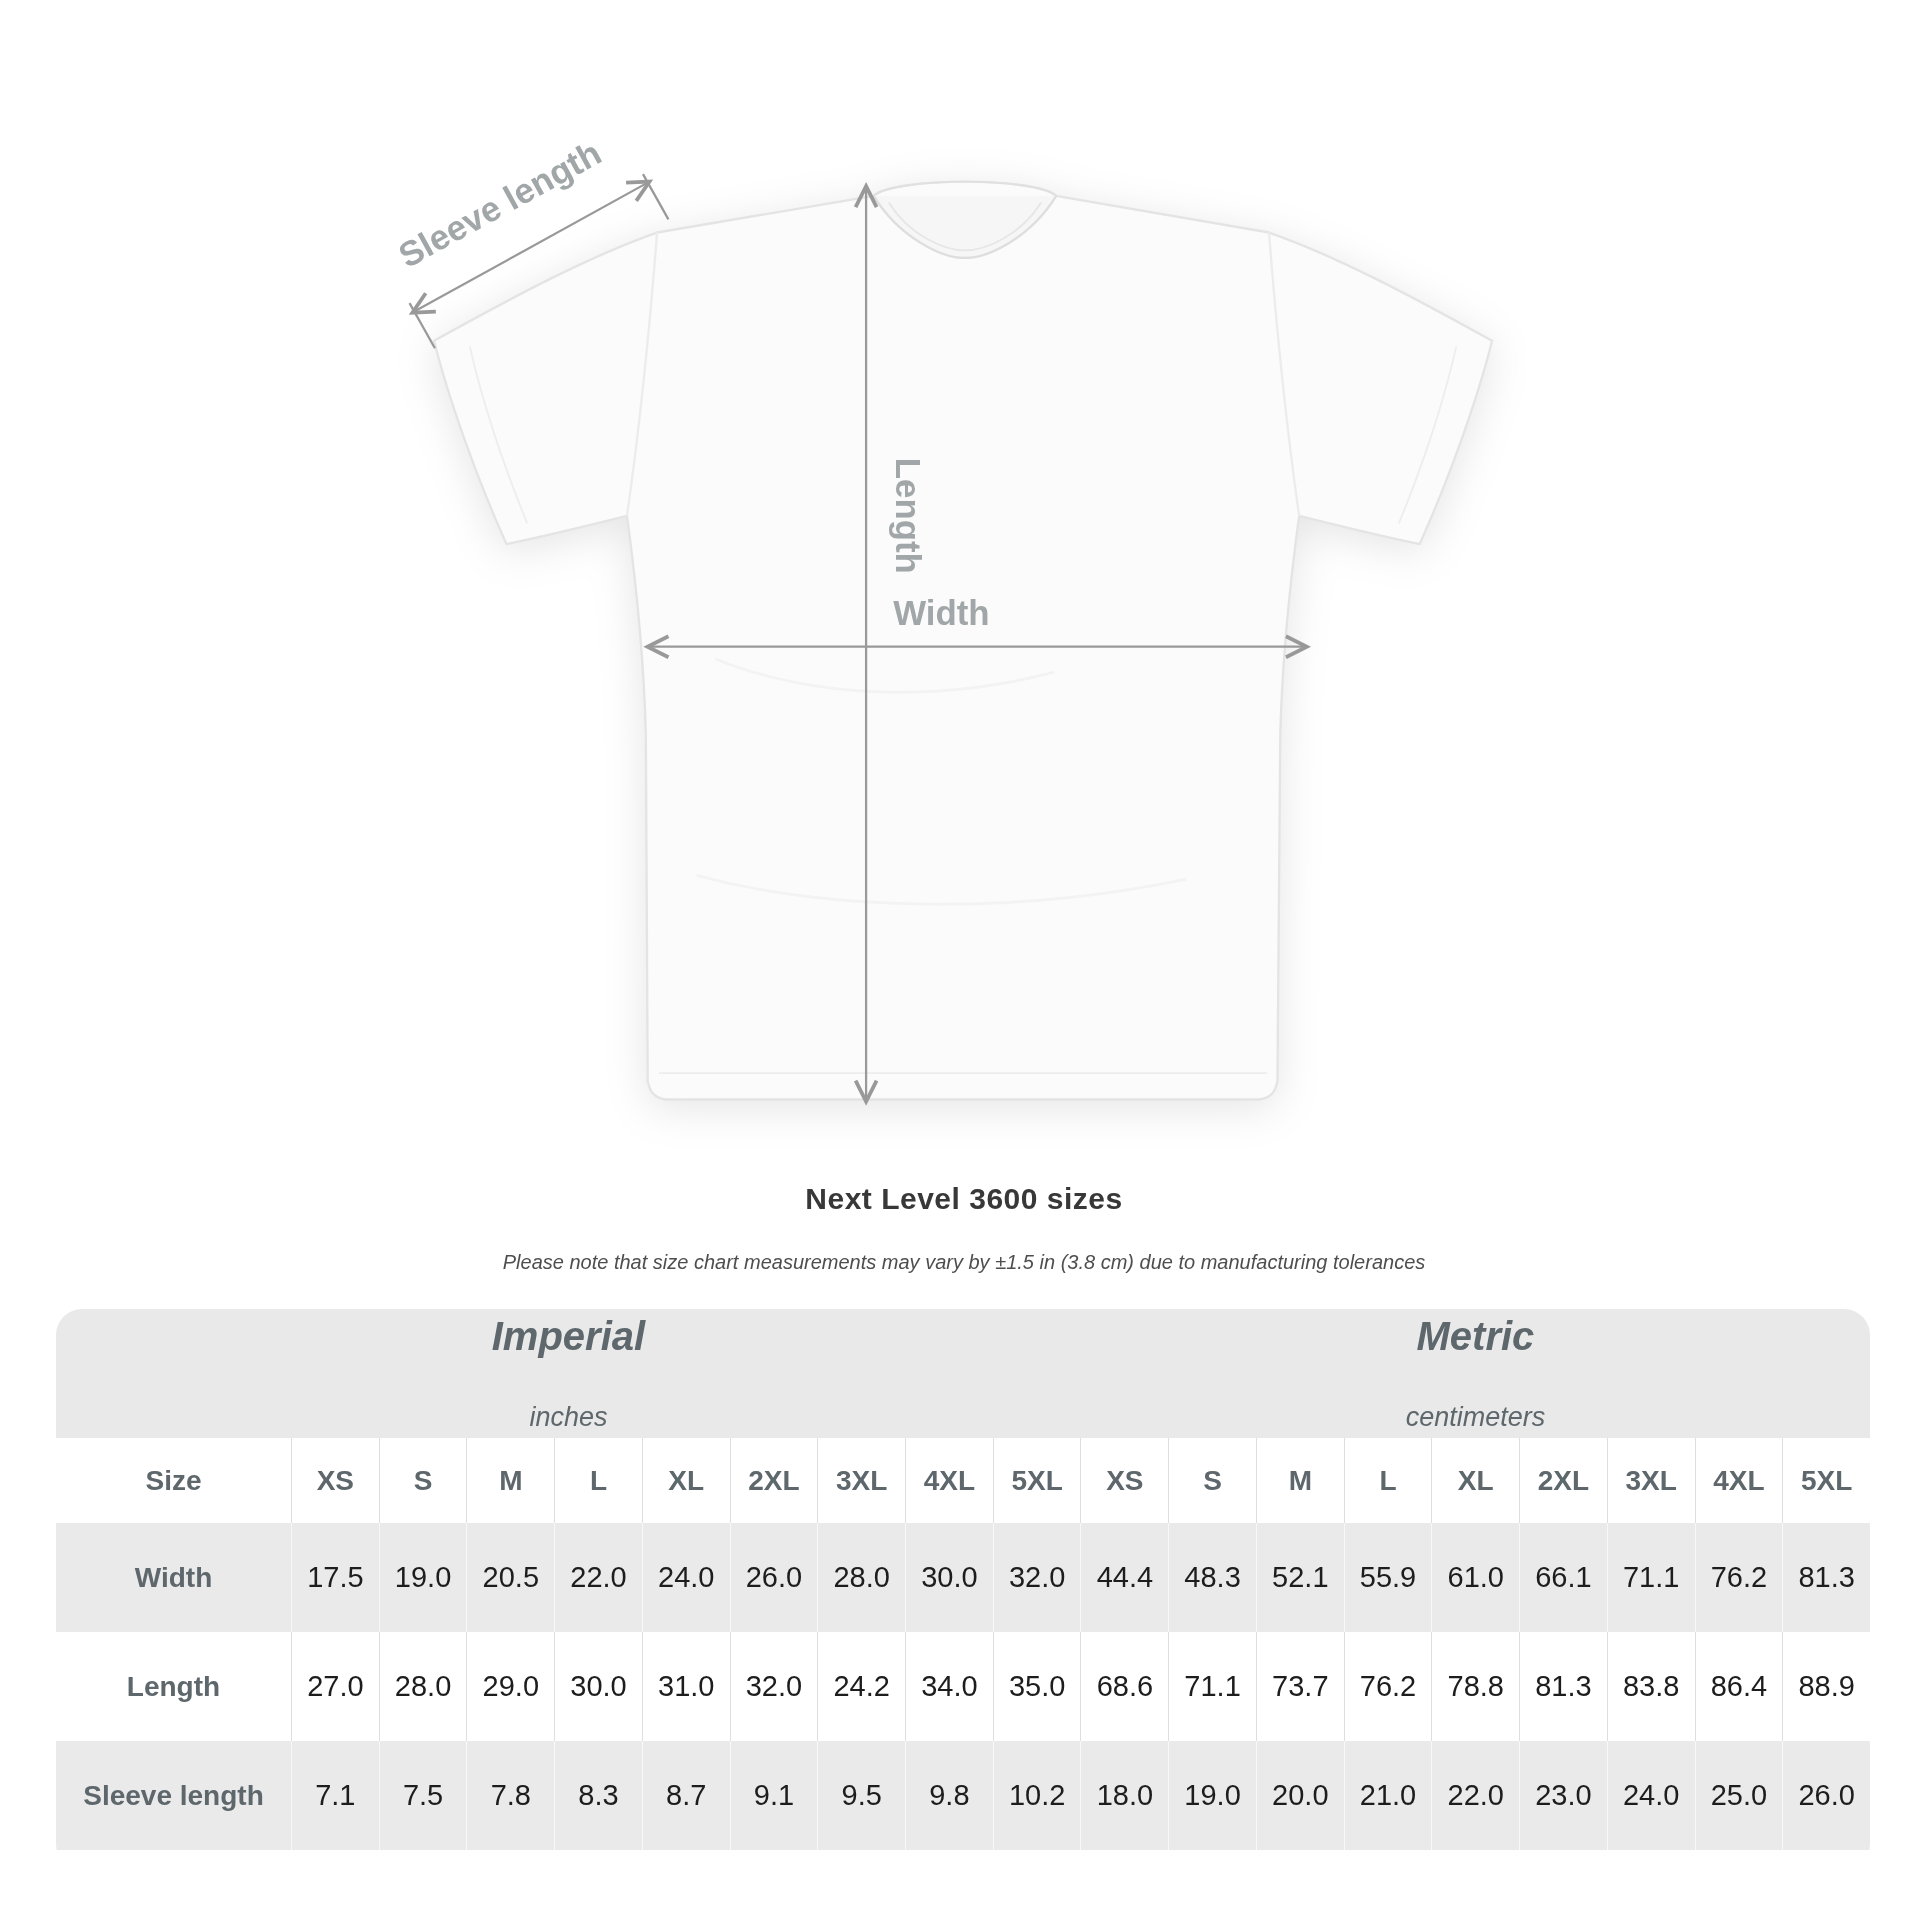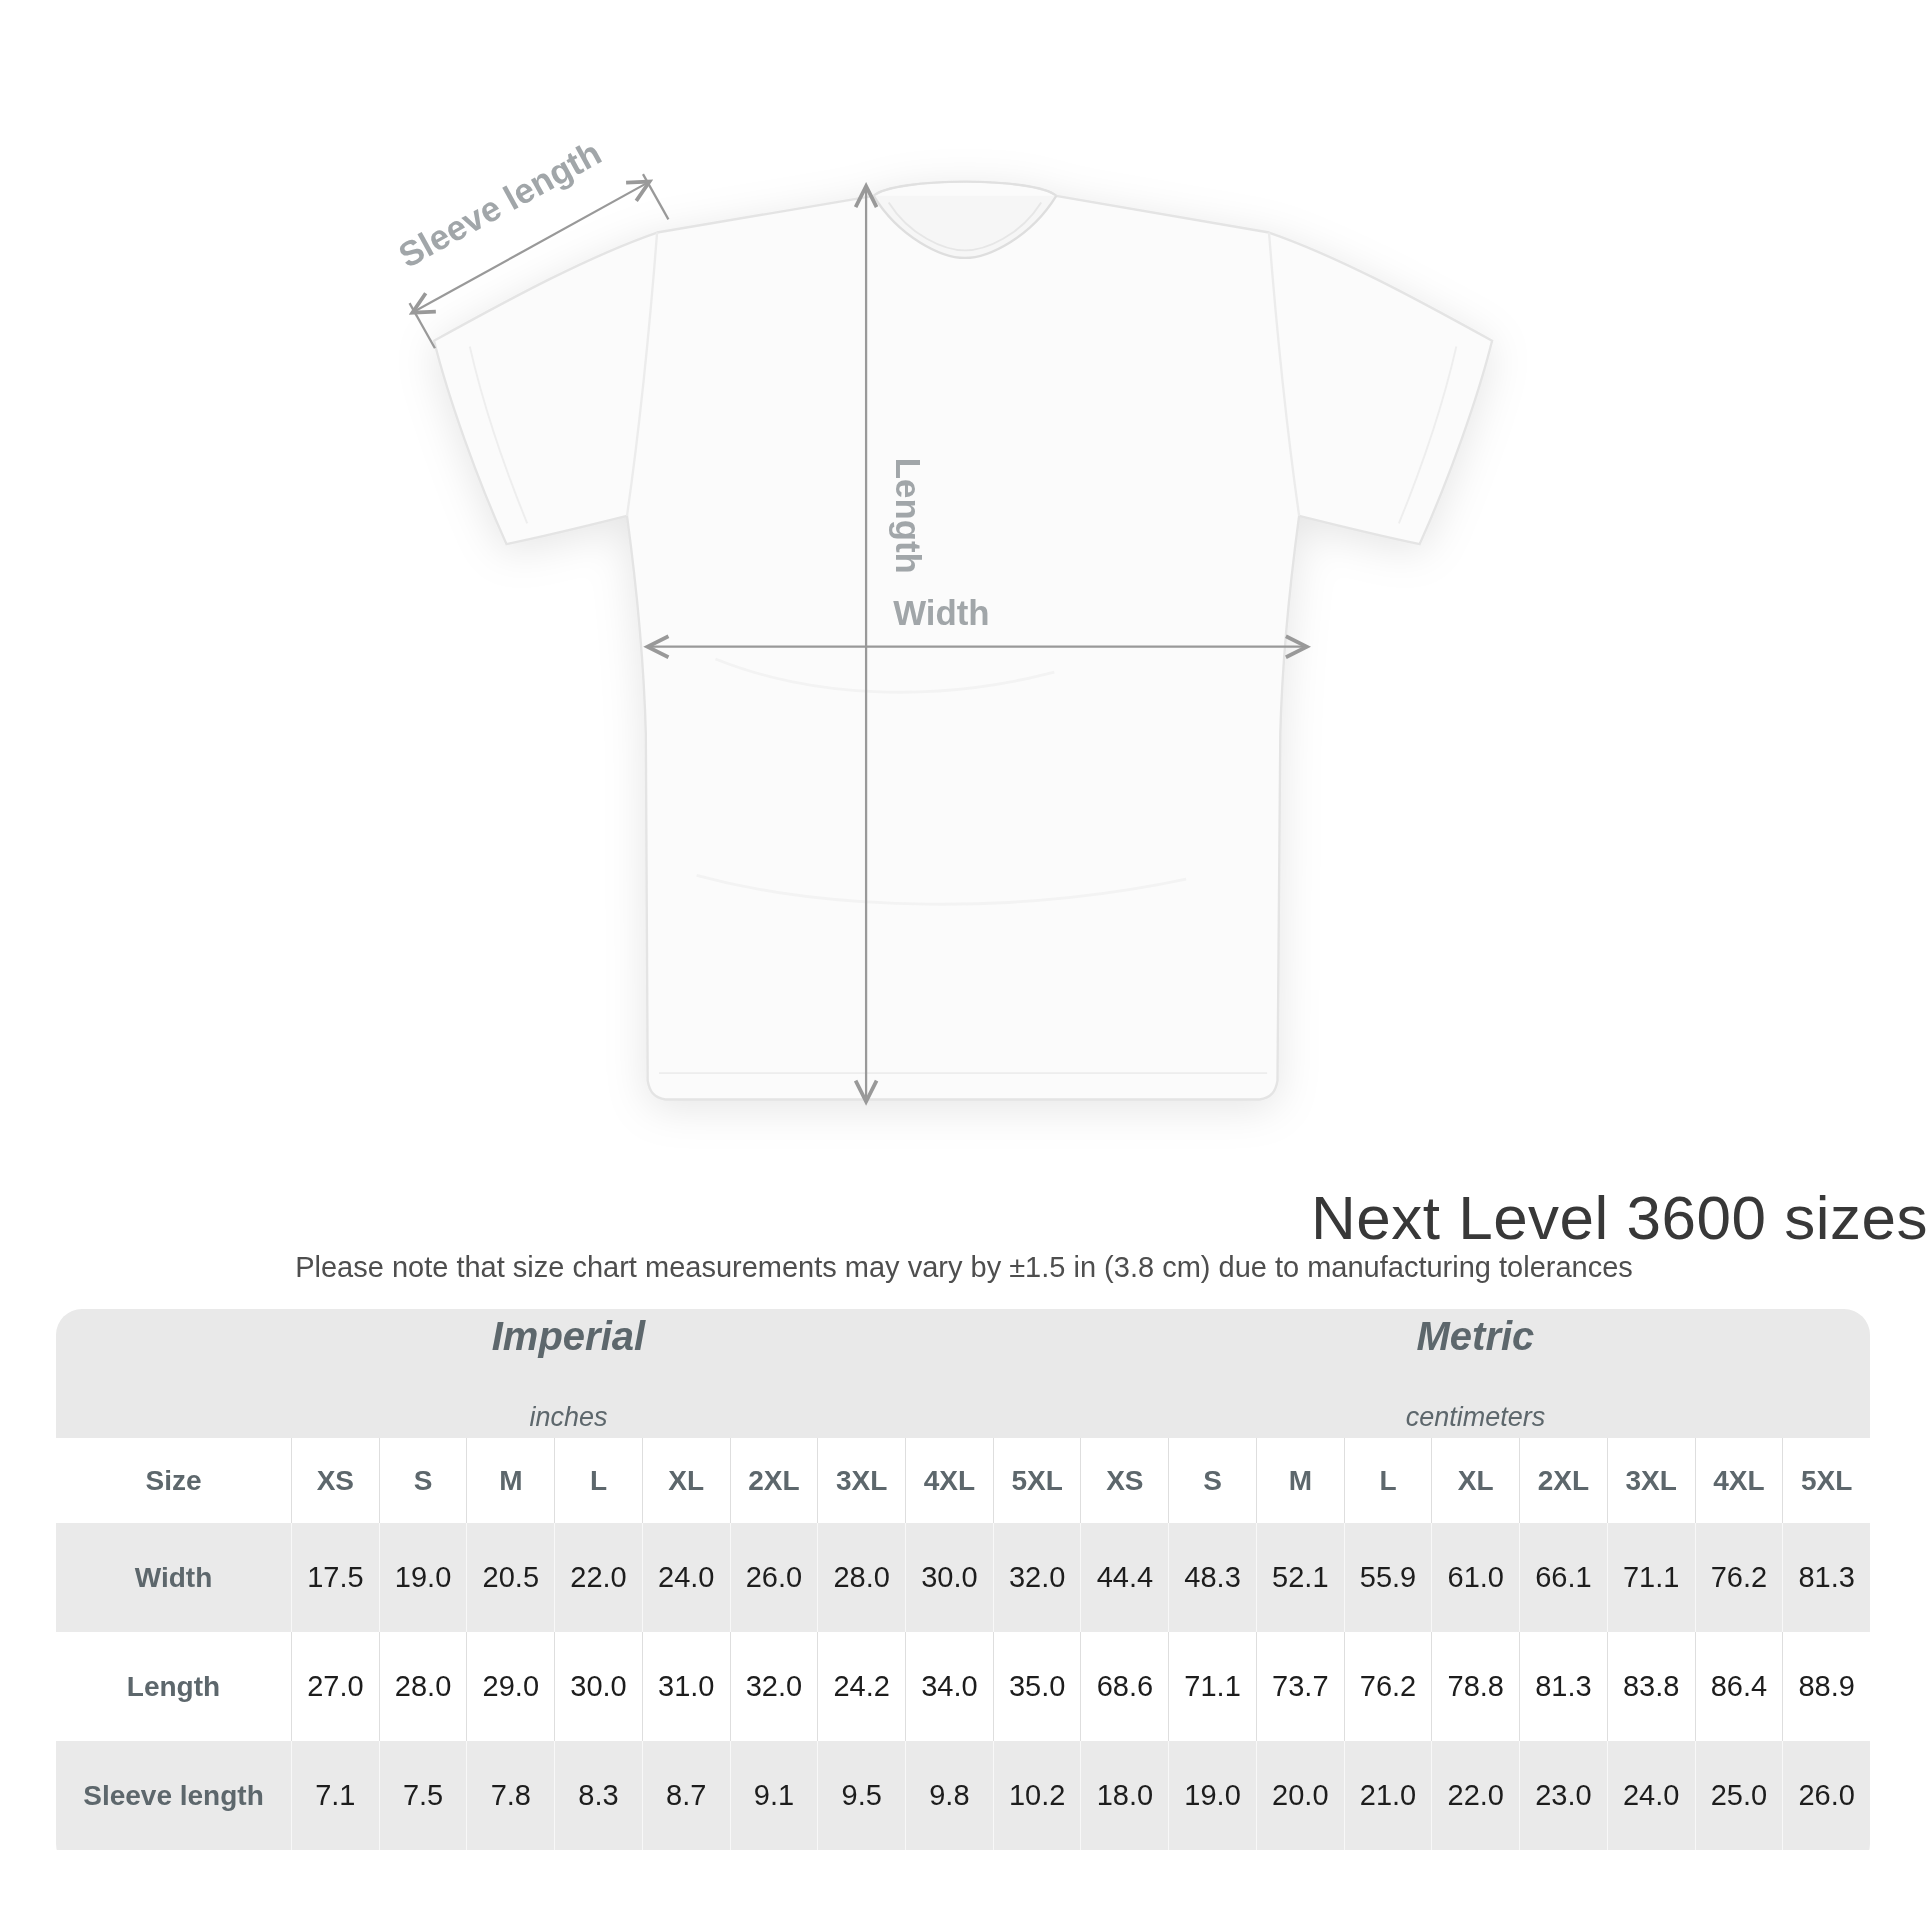--- a/index.html
+++ b/index.html
@@ -4,26 +4,26 @@
 <style>
   * { box-sizing: border-box; margin: 0; padding: 0; }
   html, body { width: 1928px; height: 1928px; background: #ffffff; font-family: "Liberation Sans", sans-serif; }
   .page { position: relative; width: 1928px; height: 1928px; background: #fff; overflow: hidden; }
 
   .diagram-svg { position: absolute; top: 0; left: 0; }
   .shirt { filter: drop-shadow(0 8px 22px rgba(0,0,0,0.10)); }
 
   .title {
     position: absolute; top: 1182px; left: 0; width: 100%;
-    text-align: right; font-size: 62px; font-weight: normal;
+    text-align: center; font-size: 30px; font-weight: bold;
     color: var(--title-text, #383838); letter-spacing: 0.5px;
   }
   .subtitle {
     position: absolute; top: 1251px; left: 0; width: 100%;
-    text-align: center; font-size: 29px;
+    text-align: center; font-style: italic; font-size: 20px;
     color: var(--subtitle-text, #4e4e4e);
   }
 
   .size-table {
     position: absolute; left: 56px; top: 1309px; width: 1814px; height: 561px;
     border-radius: 26px; overflow: hidden; background: #fff;
   }
   .band { display: flex; height: 129px; background: var(--table-band, #e9e9e9); }
   .band-cell { display: flex; flex-direction: column; justify-content: center; align-items: center; gap: 6.6px; }
   .band-cell.imperial { width: 56.5%; }

